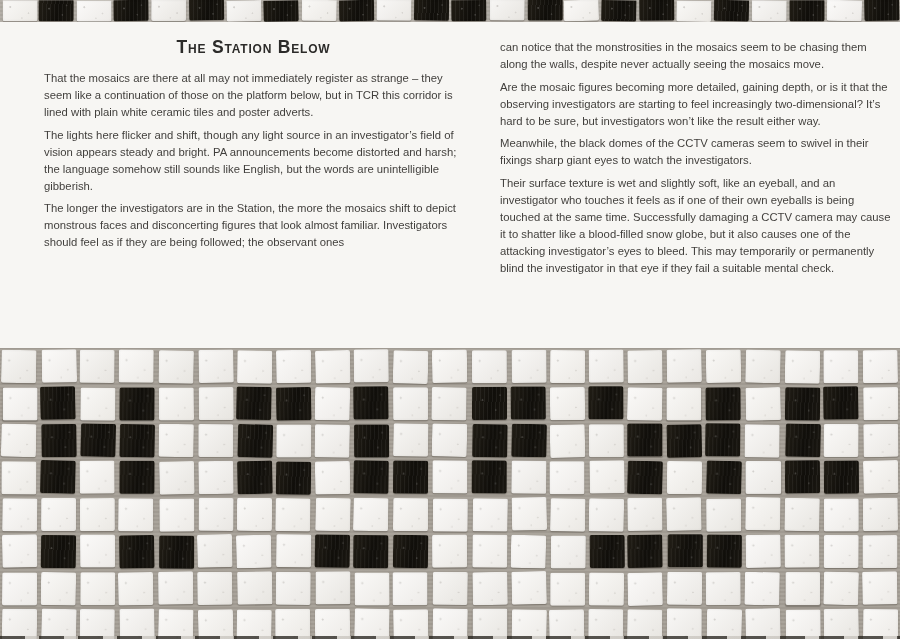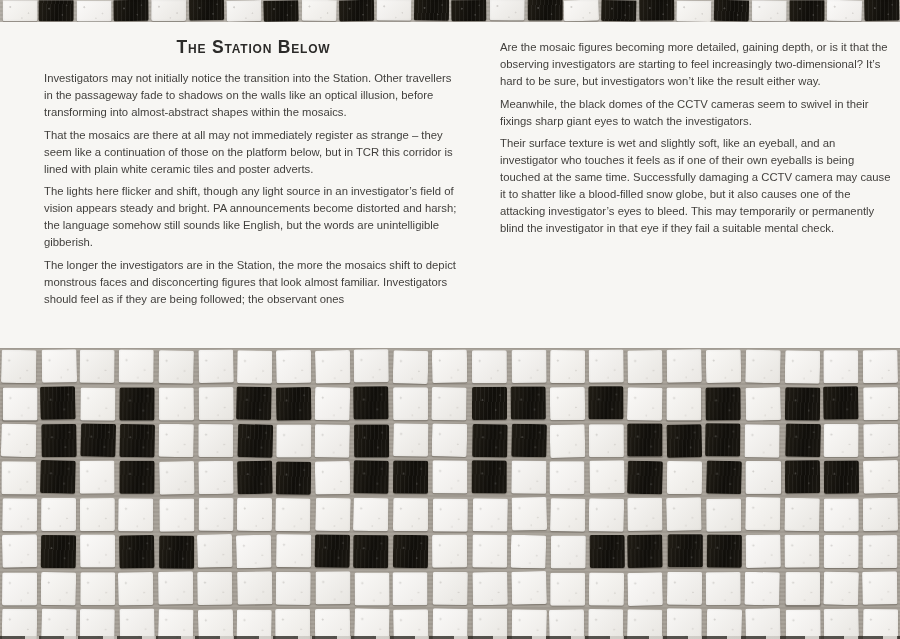--- a/index.html
+++ b/index.html
@@ -95,28 +95,28 @@
         <div class="tile b" style="background-color: rgb(27, 24, 18); transform: translate(0.5px, 0.3px) rotate(-0.1deg);"></div>
         <div class="tile w" style="background-color: rgb(246, 244, 242); transform: translate(-0.1px, 0.1px) rotate(1deg);"></div>
         <div class="tile b" style="background-color: rgb(27, 24, 18); transform: translate(0.3px, -0.3px) rotate(-1deg);"></div>
       </div>
   </div>
 
   <div class="content">
     <div class="col col-left">
       <h1 class="page-title">The Station Below</h1>
       <div>
-          <p>Investigators may not initially notice the transition into the Station. Other travellers in the passageway fade to shadows on the walls like an optical illusion, before transforming into almost-abstract shapes within the mosaics.</p>
           <p>That the mosaics are there at all may not immediately register as strange – they seem like a continuation of those on the platform below, but in TCR this corridor is lined with plain white ceramic tiles and poster adverts.</p>
           <p>The lights here flicker and shift, though any light source in an investigator’s field of vision appears steady and bright. PA announcements become distorted and harsh; the language somehow still sounds like English, but the words are unintelligible gibberish.</p>
           <p>The longer the investigators are in the Station, the more the mosaics shift to depict monstrous faces and disconcerting figures that look almost familiar. Investigators should feel as if they are being followed; the observant ones</p>
         </div>
     </div>
     <div class="col col-right">
       <div>
+          <p>can notice that the monstrosities in the mosaics seem to be chasing them along the walls, despite never actually seeing the mosaics move.</p>
           <p>Are the mosaic figures becoming more detailed, gaining depth, or is it that the observing investigators are starting to feel increasingly two-dimensional? It’s hard to be sure, but investigators won’t like the result either way.</p>
           <p>Meanwhile, the black domes of the CCTV cameras seem to swivel in their fixings sharp giant eyes to watch the investigators.</p>
           <p>Their surface texture is wet and slightly soft, like an eyeball, and an investigator who touches it feels as if one of their own eyeballs is being touched at the same time. Successfully damaging a CCTV camera may cause it to shatter like a blood-filled snow globe, but it also causes one of the attacking investigator’s eyes to bleed. This may temporarily or permanently blind the investigator in that eye if they fail a suitable mental check.</p>
         </div>
     </div>
   </div>
 
   <div class="mosaic mosaic-bottom">
     <div class="tile-grid grid-bottom">
         <div class="tile w" style="background-color: rgb(238, 236, 232); transform: translate(-0.7px, 0px) rotate(1.1deg);"></div>

